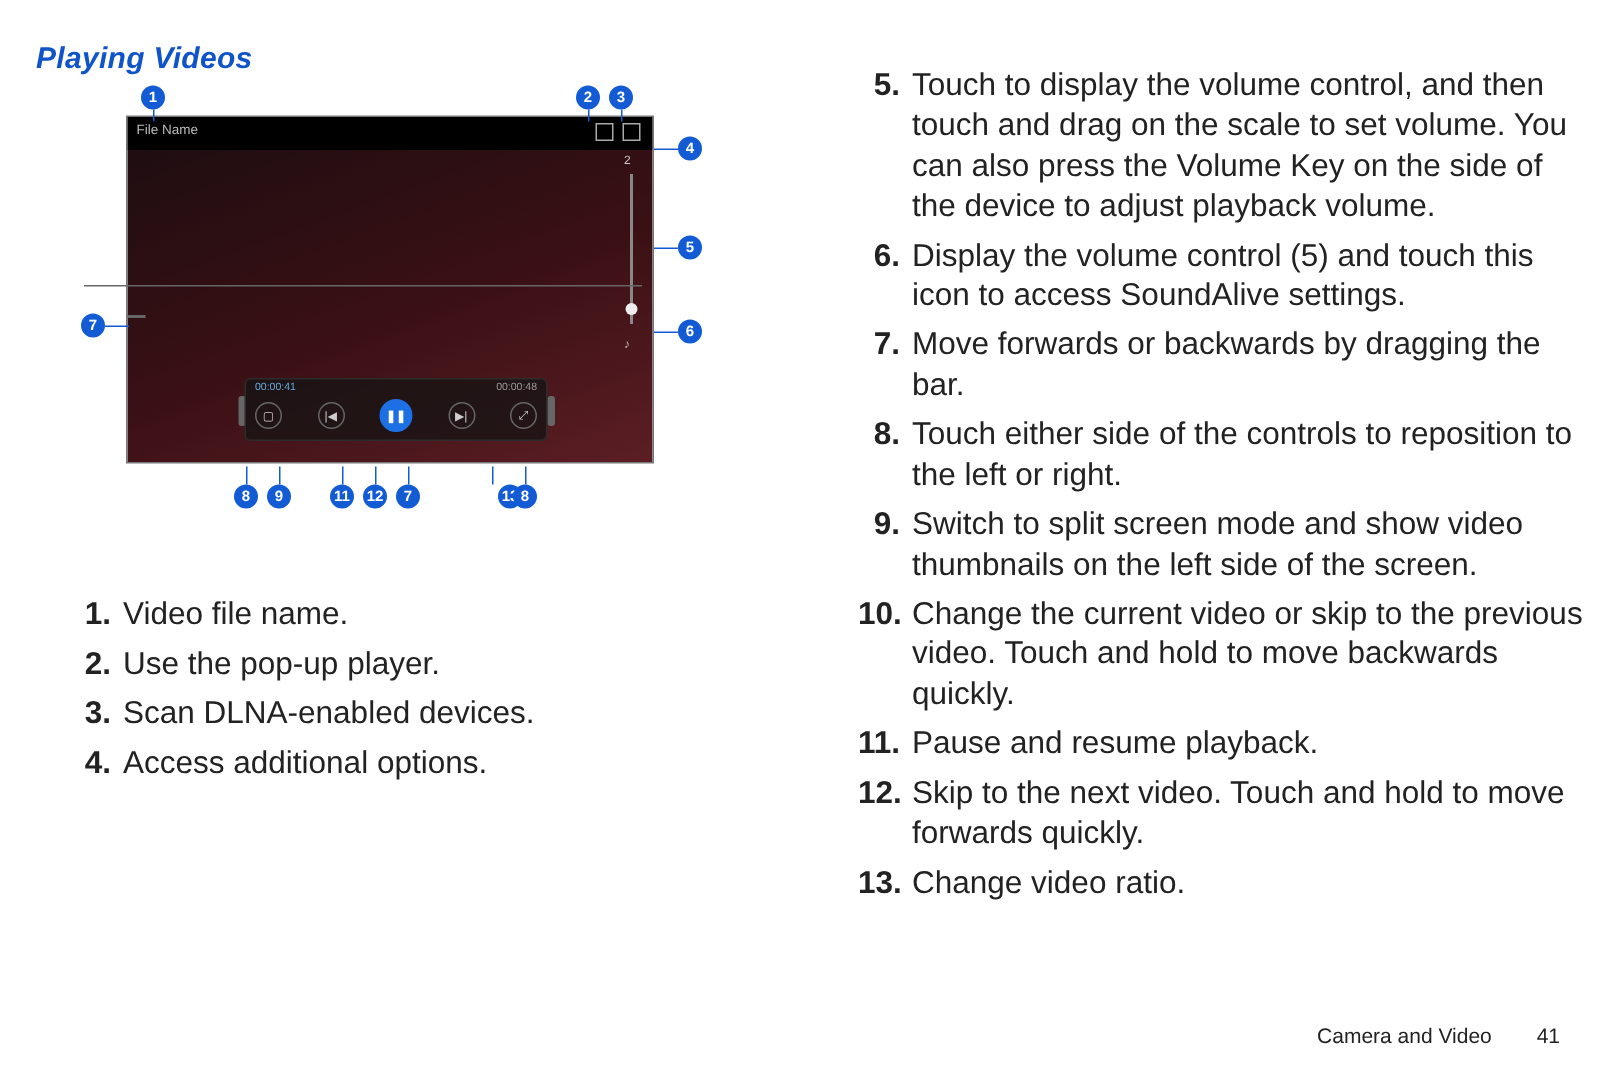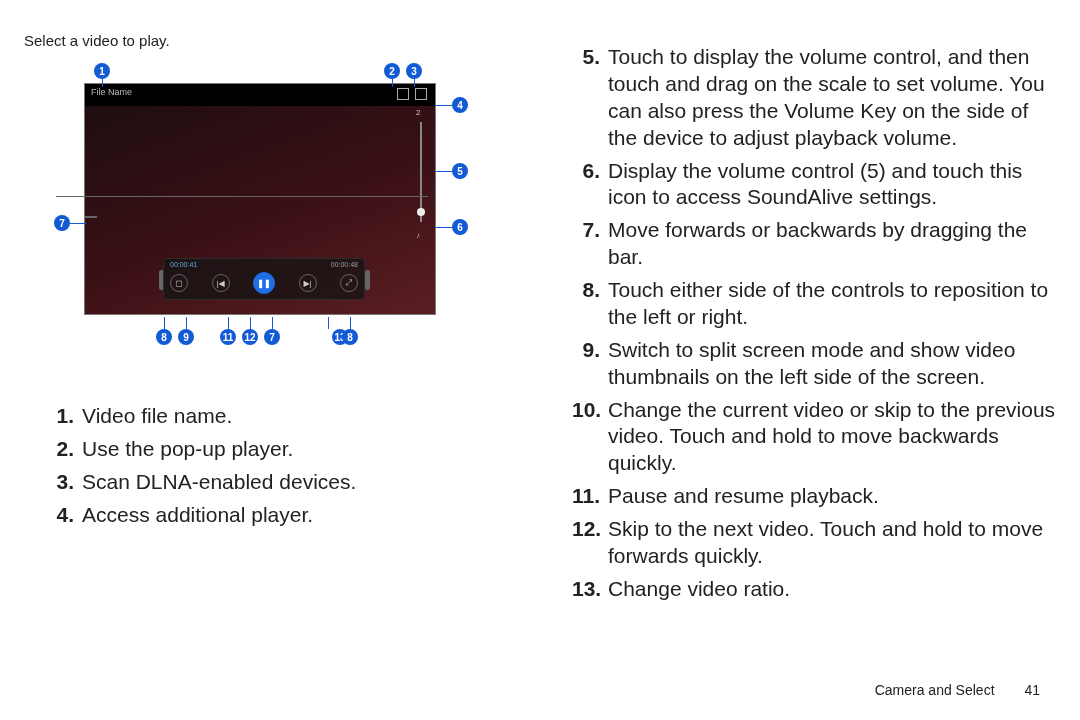--- a/index.html
+++ b/index.html
@@ -46,21 +46,21 @@
   ol.list.left li::before{content:counter(litem)".";font-weight:bold;position:absolute;left:-24px;width:22px;text-align:right;}
   .footer{position:absolute;right:40px;bottom:22px;font-size:14px;color:#222;}
   .pnum{display:inline-block;margin-left:26px;}
 </style>
 </head>
 <body>
 <div class="page">
 
   <div class="cols">
     <div class="colL">
-      <div class="intro">Select a video to play.</div>
+      <h2 class="section">Playing Videos</h2>
 
       <div class="figwrap">
 
         <div class="photo">
           <div class="blackbar"></div>
           <div class="filename">File Name</div>
           <div class="topicons">
             <span class="menu"></span>
             <span class="menu"></span>
           </div>
@@ -120,36 +120,36 @@
         <div class="badge" style="left:288px;top:266px">13</div>
         <div class="lead" style="left:284px;top:254px;width:1px;height:12px"></div>
         <div class="badge" style="left:298px;top:266px">8</div>
         <div class="lead" style="left:306px;top:254px;width:1px;height:12px"></div>
       </div>
 
       <ol class="list left">
         <li>Video file name.</li>
         <li>Use the pop-up player.</li>
         <li>Scan DLNA-enabled devices.</li>
-        <li>Access additional player.</li>
+        <li>Access additional options.</li>
       </ol>
     </div>
 
     <div class="colR">
       <ol class="list right">
         <li>Touch to display the volume control, and then touch and drag on the scale to set volume. You can also press the Volume Key on the side of the device to adjust playback volume.</li>
         <li>Display the volume control (5) and touch this icon to access SoundAlive settings.</li>
         <li>Move forwards or backwards by dragging the bar.</li>
         <li>Touch either side of the controls to reposition to the left or right.</li>
         <li>Switch to split screen mode and show video thumbnails on the left side of the screen.</li>
         <li>Change the current video or skip to the previous video. Touch and hold to move backwards quickly.</li>
         <li>Pause and resume playback.</li>
         <li>Skip to the next video. Touch and hold to move forwards quickly.</li>
         <li>Change video ratio.</li>
       </ol>
     </div>
   </div>
 
   <div class="footer">
-    <span>Camera and Select</span>
+    <span>Camera and Video</span>
     <span class="pnum">41</span>
   </div>
 </div>
 
 </body></html>

